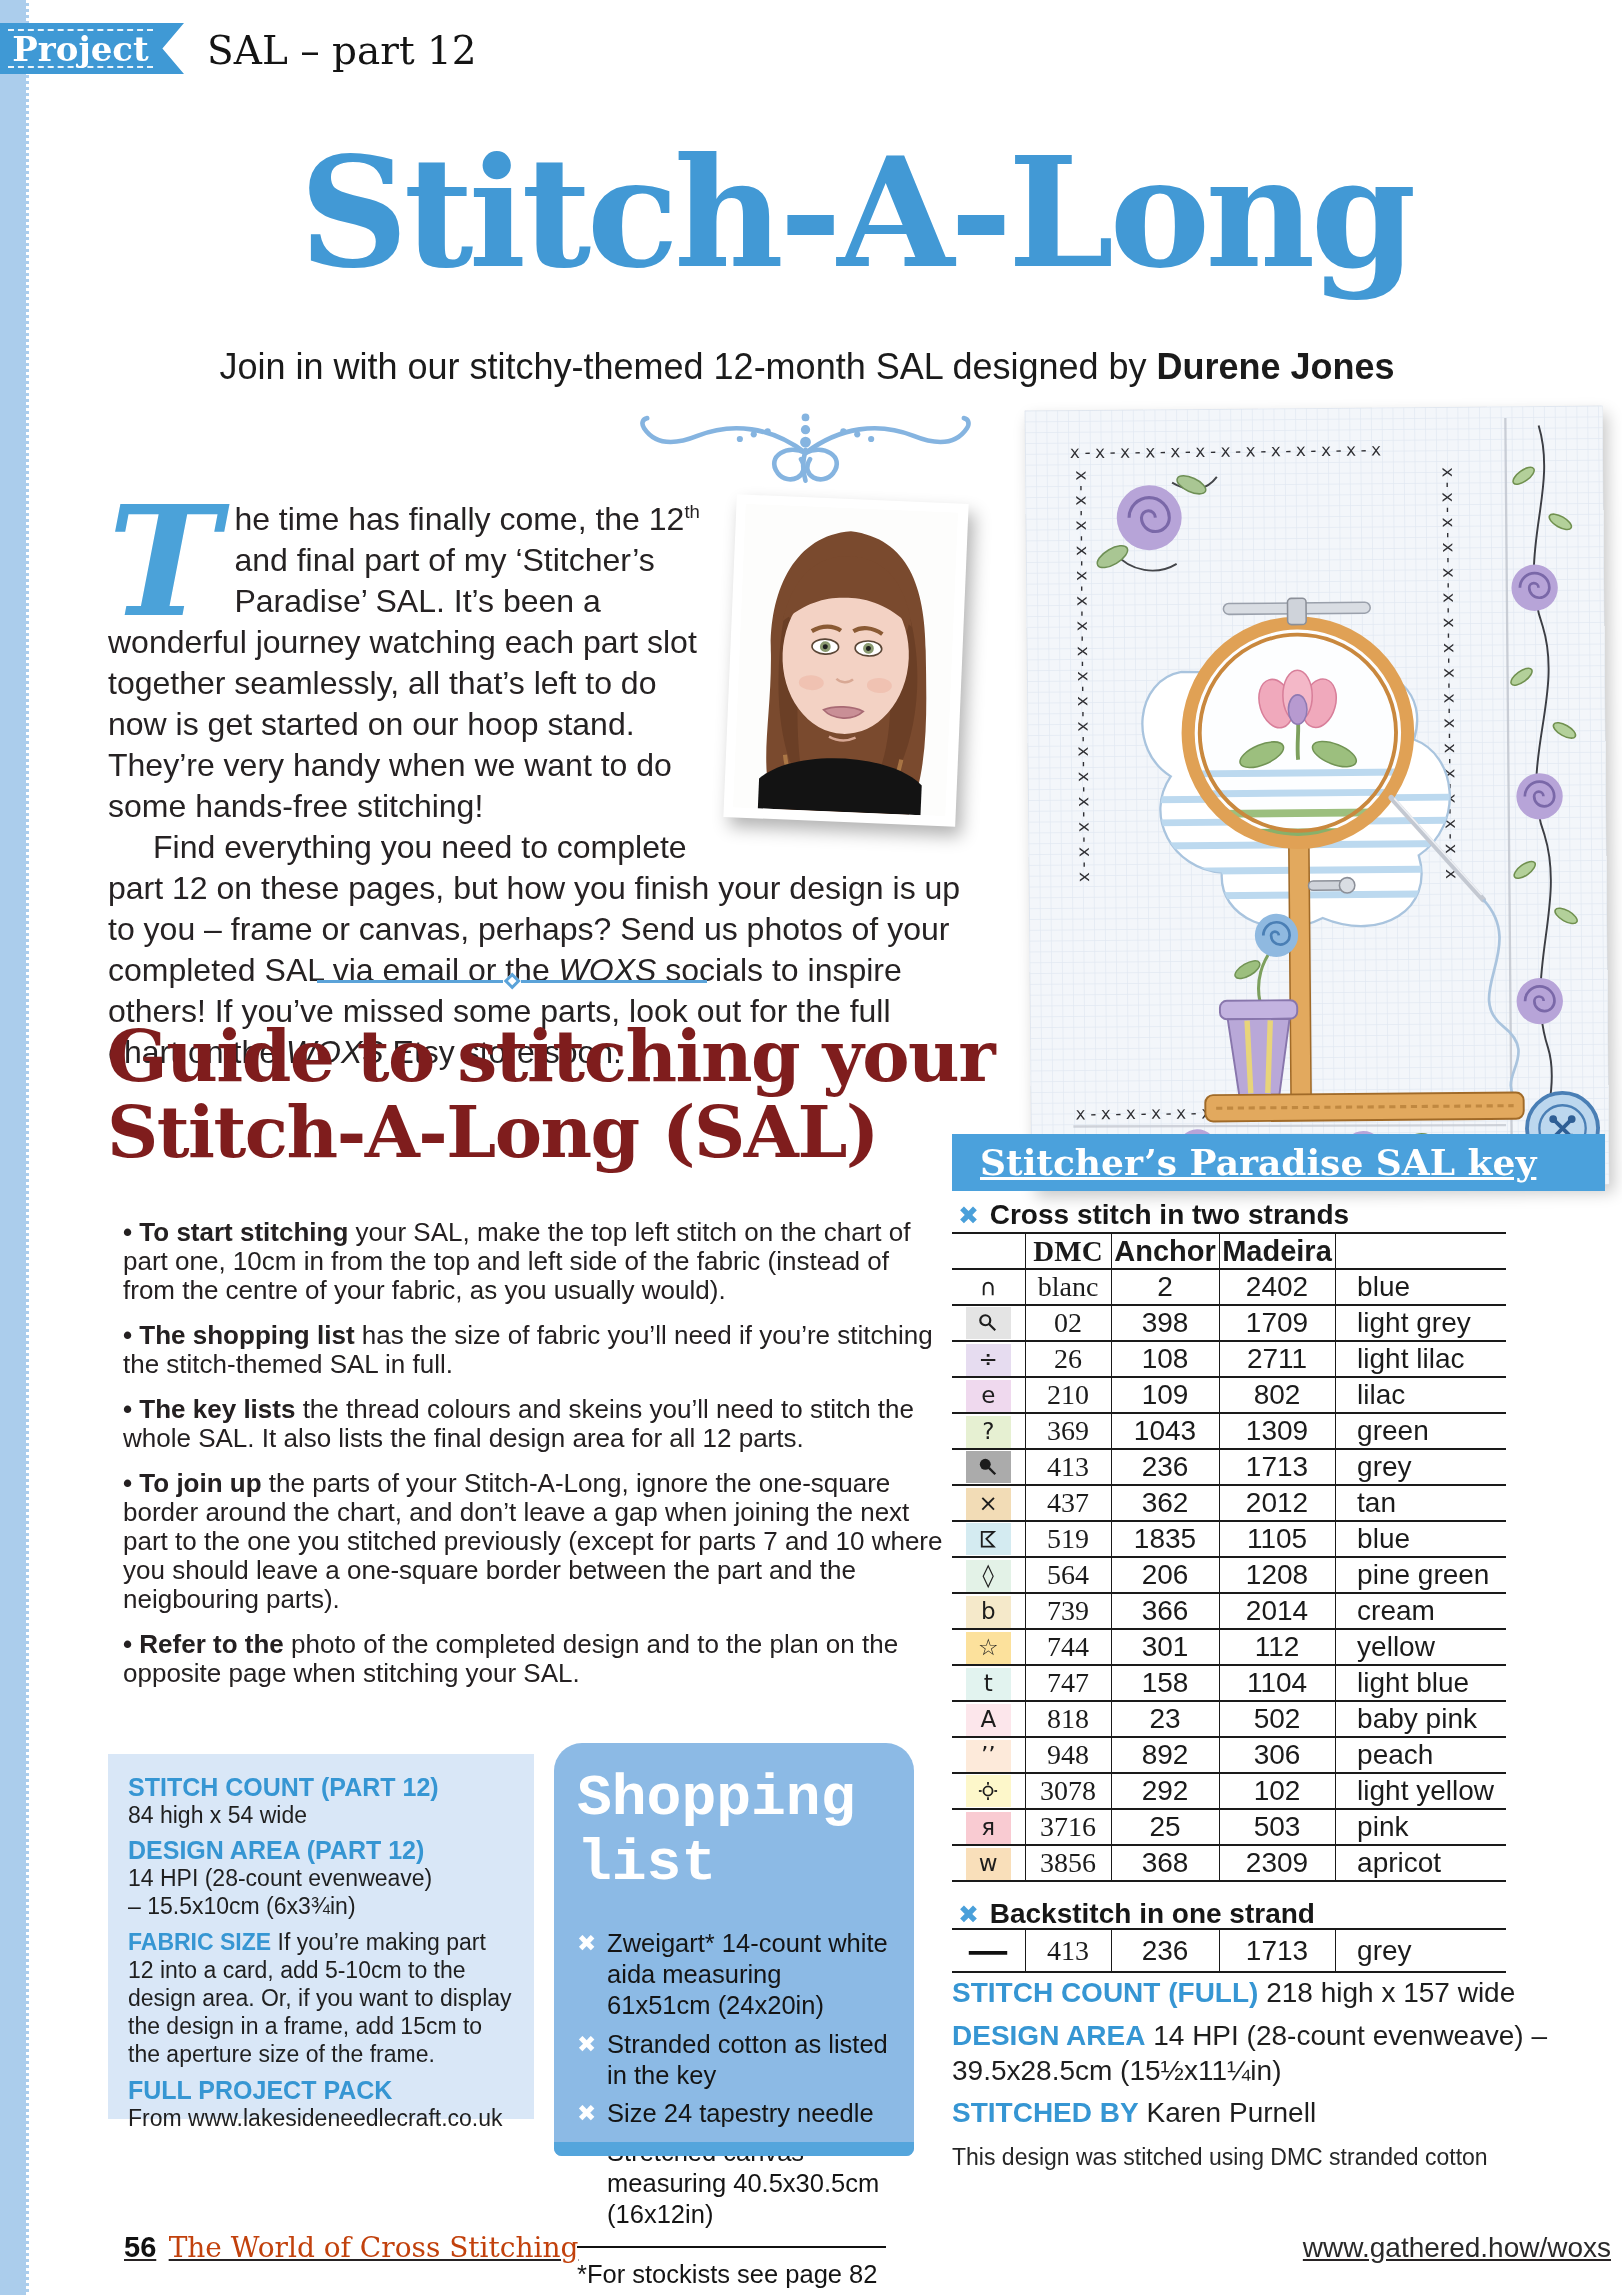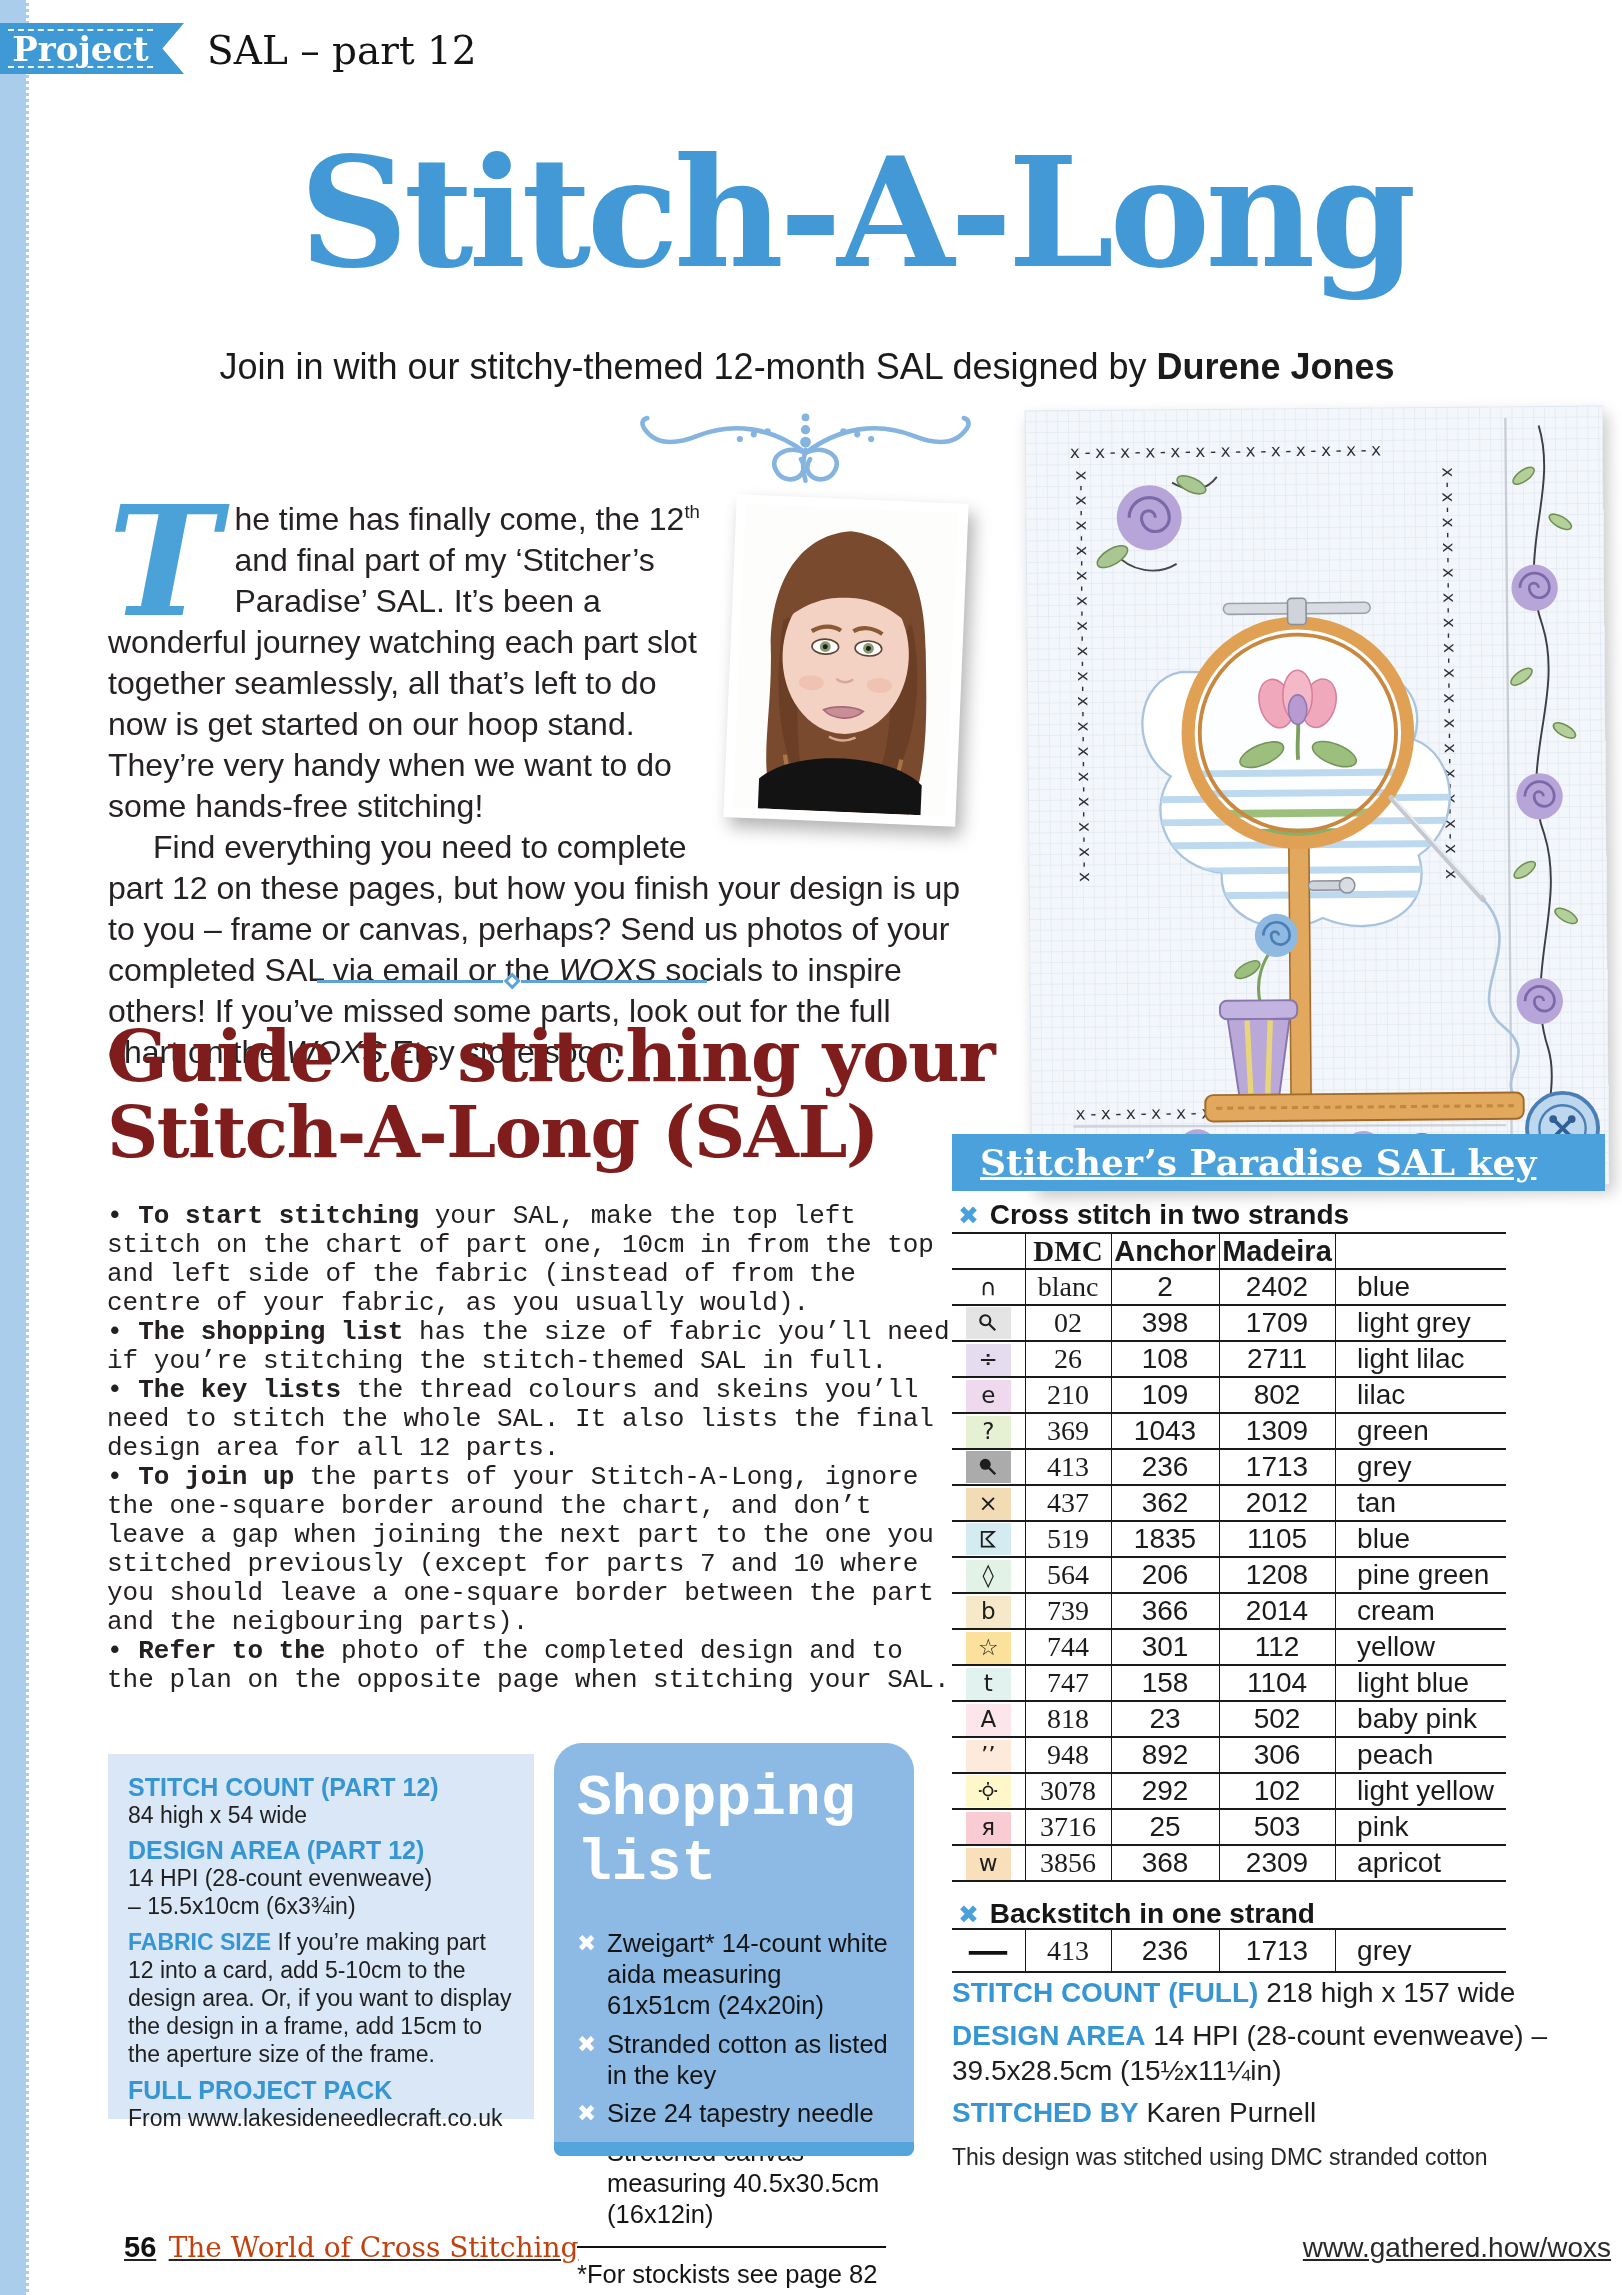--- a/index.html
+++ b/index.html
@@ -49,21 +49,21 @@
             align-items:center; }
   .divider .line { flex:1; border-top:3.9px solid #5ba3d9; }
   .divider .diamond { width:12.4px; height:12.4px; border:3.1px solid #5ba3d9; transform:rotate(45deg);
             margin:0 3.1px; background:#fff; }
 
   
   .guide-heading { position:absolute; left:107px; top:1018px; font-family:"DejaVu Serif", serif;
             font-weight:bold; font-size:71px; line-height:76px; letter-spacing:-1.5px; color:#7f1d1d; }
   .guide-bullets { position:absolute; left:107px; top:1202px; width:856px; font-size:26px;
             line-height:29px; color:#242021; }
-  .guide-bullets p { margin:0;font-family:Liberation Mono, monospace; }
+  .guide-bullets p { margin:16px; }
   .guide-bullets b { font-weight:bold; }
   .guide-bullets .dot { font-weight:bold; }
 
   
   .part-box { position:absolute; left:108px; top:1754px; width:426px; height:365px;
             background:#d9e7f7; padding:18.5px 20px; font-size:23px; line-height:28px; color:#1f1f1f; }
   .blue-label { color:#3696d3; font-weight:bold; }
   .part-box .lbl { display:block; font-size:25px; }
   .part-box .sect { margin-top:7.7px; }
 

